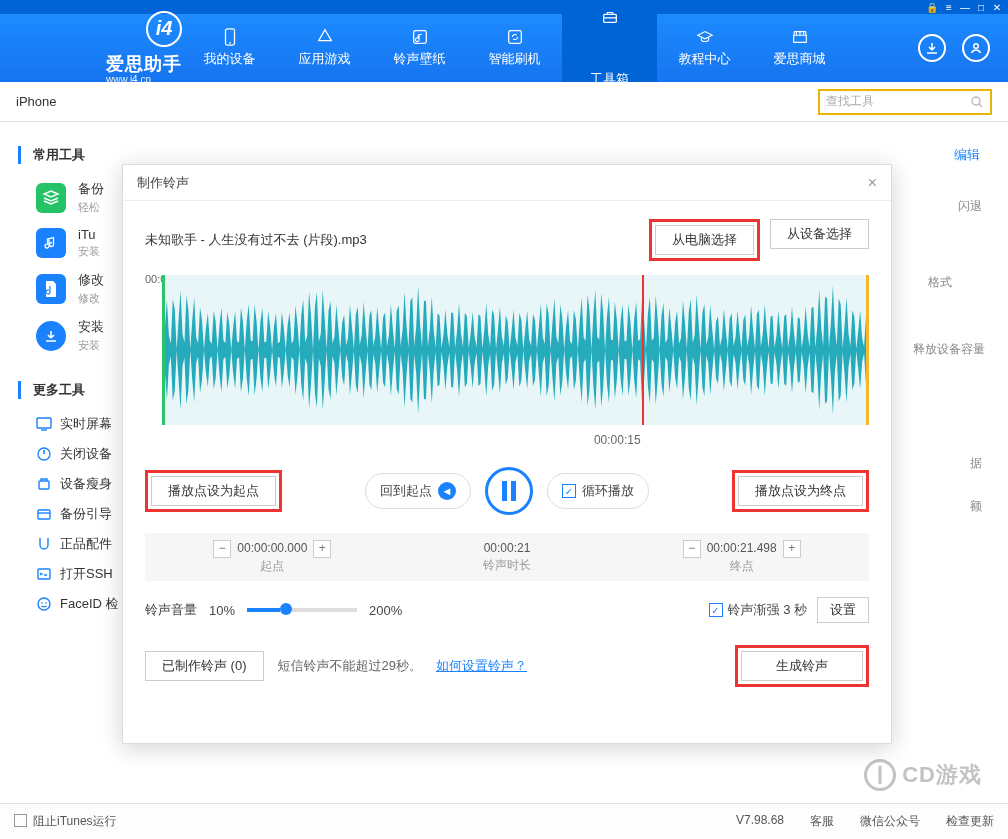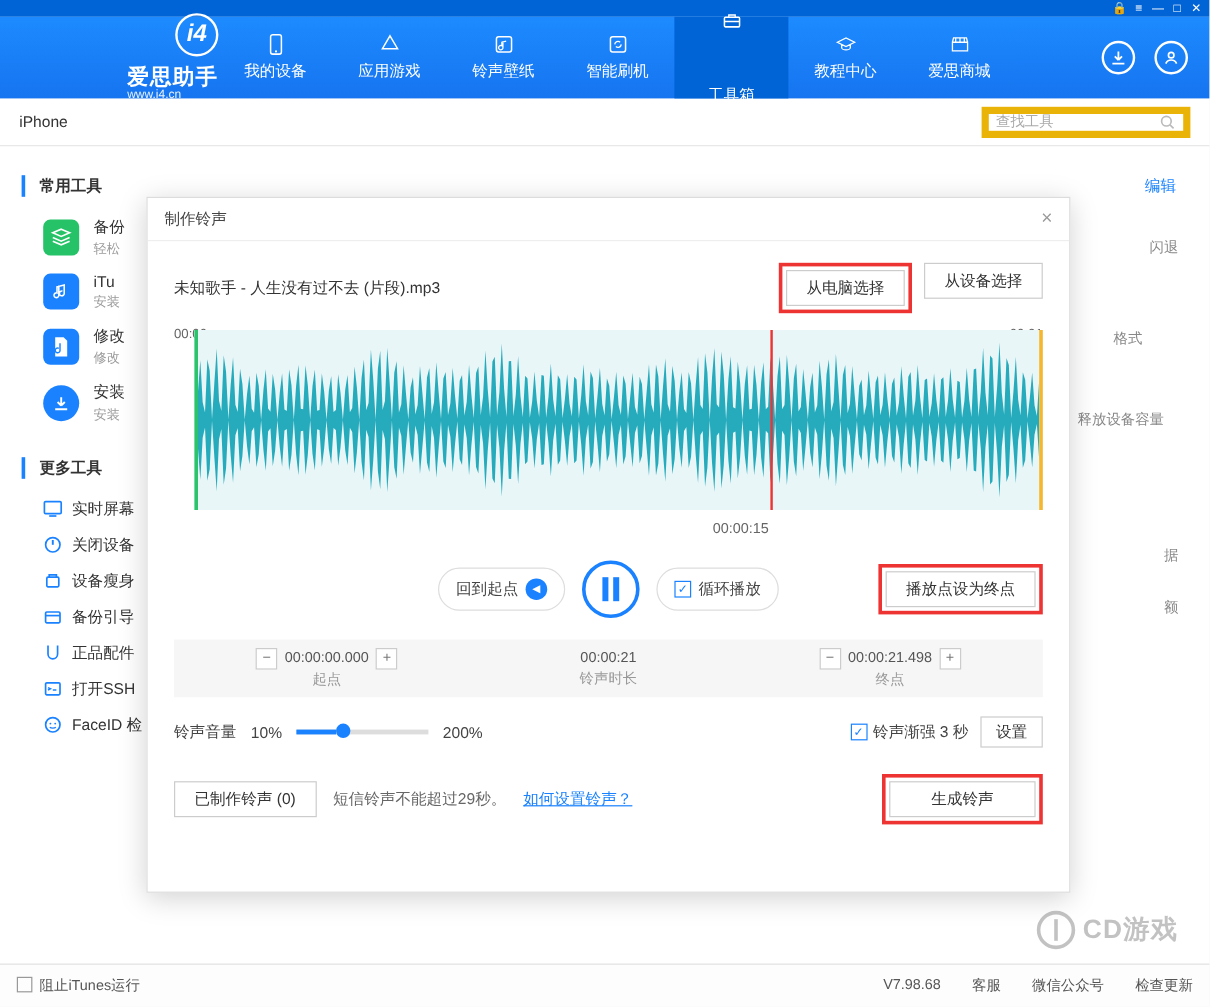--- a/index.html
+++ b/index.html
@@ -20,21 +20,21 @@
 .nav-item { width: 95px; height: 100%; display: flex; flex-direction: column; align-items: center; justify-content: center; font-size: 13px; gap: 4px; cursor: pointer; }
 .nav-item.active { background: #0064d6; gap: 44px; }
 .nav-icon { width: 20px; height: 18px; }
 .header-right { position: absolute; right: 18px; top: 50%; transform: translateY(-50%); display: flex; gap: 16px; }
 .header-circle { width: 28px; height: 28px; border: 2px solid #fff; border-radius: 50%; display: flex; align-items: center; justify-content: center; }
 
 
 .subheader { height: 40px; background: #fff; border-bottom: 1px solid #e3e3e3; display: flex; align-items: center; padding: 0 16px; }
 .subheader .device { font-size: 13px; color: #333; }
 .subheader .spacer { flex: 1; }
-.search-box { width: 174px; height: 26px; border: 6px solid #eab308; display: flex; align-items: center; padding: 0 6px; color: #aaa; font-size: 12px; }
+.search-box { width: 174px; height: 26px; border: 2px solid #eab308; display: flex; align-items: center; padding: 0 6px; color: #aaa; font-size: 12px; }
 .search-box .sicon { margin-left: auto; }
 
 
 .main { position: absolute; top: 122px; left: 0; right: 0; bottom: 36px; background: #fff; display: flex; }
 .sidebar { width: 100%; padding-top: 16px; }
 .section-title { border-left: 3px solid #1a82ff; padding-left: 12px; margin: 8px 0 10px 18px; font-size: 13px; font-weight: bold; color: #333; }
 .section-title.wedit { display: flex; }
 .wedit .editlink { margin-left: auto; margin-right: 28px; color: #1a82ff; font-weight: normal; cursor: pointer; }
 .tool-row { display: flex; align-items: center; padding: 6px 0 6px 36px; gap: 12px; font-size: 13px; }
 .tool-icon { width: 30px; height: 30px; border-radius: 6px; display: flex; align-items: center; justify-content: center; color: #fff; }
@@ -256,21 +256,21 @@
           <div class="tool-text">
               <div class="tname">安装</div>
               <div class="tdesc">安装</div>
             </div>
         </div>
       </div>
       <div style="flex:1"></div>
       <div style="flex:0 0 110px; font-size:12px; color:#888; padding-top:6px; line-height:3.8;">
         <div style="text-align:right;padding-right:26px;margin-top:4px">闪退</div>
         <div style="text-align:center;padding-right:26px;margin-top:30px">格式</div>
-        <div style="text-align:left;padding-right:8px;margin-top:22px">释放设备容量</div>
+        <div style="text-align:center;padding-right:8px;margin-top:22px">释放设备容量</div>
       </div>
     </div>
 
     <div class="section-title">
       <span>更多工具</span>
     </div>
     <div style="display:flex">
       <div style="flex:0 0 160px">
         <div class="more-row">
             <svg class="more-icon" viewBox="0 0 16 16">
@@ -359,20 +359,23 @@
               
             </g>
             <path id="wavepath" fill="#1aa7b8" opacity="0.95" d="M0 75 L0 51.0 L2 25.3 L4 60.3 L6 68.8 L8 24.3 L10 34.0 L12 74.4 L14 43.9 L16 15.5 L18 59.0 L20 67.5 L22 21.0 L24 34.6 L26 74.6 L28 45.5 L30 22.8 L32 62.2 L34 68.4 L36 32.3 L38 45.1 L40 74.8 L42 53.1 L44 38.0 L46 65.7 L48 68.9 L50 35.7 L52 46.5 L54 74.9 L56 50.1 L58 32.8 L60 65.5 L62 68.2 L64 36.5 L66 49.3 L68 75.0 L70 52.3 L72 36.1 L74 66.3 L76 67.5 L78 32.8 L80 46.1 L82 75.0 L84 46.3 L86 29.0 L88 65.6 L90 66.0 L92 29.4 L94 46.0 L96 75.0 L98 46.9 L100 32.9 L102 67.2 L104 66.7 L106 36.1 L108 51.5 L110 75.0 L112 50.7 L114 38.3 L116 68.4 L118 66.6 L120 36.9 L122 52.5 L124 74.9 L126 49.8 L128 37.6 L130 68.5 L132 65.1 L134 30.5 L136 48.0 L138 74.9 L140 40.1 L142 24.5 L144 66.9 L146 60.9 L148 16.3 L150 41.5 L152 74.7 L154 32.0 L156 17.2 L158 66.7 L160 59.1 L162 14.7 L164 43.3 L166 74.6 L168 35.7 L170 26.1 L172 68.8 L174 61.8 L176 29.4 L178 52.7 L180 74.6 L182 47.7 L184 39.4 L186 70.4 L188 62.5 L190 29.9 L192 51.8 L194 74.3 L196 39.6 L198 31.7 L200 70.1 L202 60.3 L204 26.8 L206 52.1 L208 74.1 L210 40.5 L212 35.1 L214 71.0 L216 61.0 L218 31.4 L220 55.0 L222 74.0 L224 42.2 L226 37.4 L228 71.4 L230 60.1 L232 28.9 L234 53.9 L236 73.6 L238 35.8 L240 30.4 L242 71.1 L244 55.5 L246 17.1 L248 49.6 L250 72.9 L252 26.2 L254 22.2 L256 71.0 L258 51.7 L260 11.1 L262 49.0 L264 72.4 L266 26.0 L268 25.8 L270 71.8 L272 53.9 L274 21.7 L276 55.0 L278 72.7 L280 38.2 L282 40.4 L284 73.1 L286 59.9 L288 34.6 L290 59.0 L292 72.5 L294 37.6 L296 38.1 L298 73.1 L300 55.6 L302 28.0 L304 58.2 L306 72.1 L308 37.7 L310 41.2 L312 73.6 L314 57.8 L316 36.7 L318 61.4 L320 72.0 L322 38.9 L324 41.3 L326 73.7 L328 54.5 L330 28.5 L332 59.5 L334 71.2 L336 34.5 L338 39.9 L340 73.9 L342 54.3 L344 31.5 L346 61.7 L348 71.3 L350 40.2 L352 46.5 L354 74.3 L356 56.0 L358 34.7 L360 62.7 L362 70.8 L364 37.9 L366 44.7 L368 74.4 L370 54.8 L372 35.7 L374 64.1 L376 70.7 L378 38.9 L380 45.1 L382 74.5 L384 51.7 L386 28.5 L388 61.9 L390 68.9 L392 28.7 L394 38.8 L396 74.6 L398 47.1 L400 23.5 L402 61.9 L404 68.2 L406 29.7 L408 42.5 L410 74.8 L412 51.3 L414 35.2 L416 65.9 L418 69.1 L420 34.9 L422 44.3 L424 74.9 L426 45.9 L428 22.5 L430 62.4 L432 65.9 L434 19.3 L436 35.5 L438 74.9 L440 38.9 L442 15.0 L444 61.9 L446 64.6 L448 17.9 L450 37.3 L452 75.0 L454 41.0 L456 21.8 L458 64.3 L460 65.4 L462 26.2 L464 44.0 L466 75.0 L468 45.2 L470 29.3 L472 66.2 L474 65.7 L476 29.0 L478 45.9 L480 75.0 L482 43.5 L484 26.9 L486 66.1 L488 63.9 L490 22.9 L492 42.9 L494 74.9 L496 38.5 L498 21.9 L500 66.0 L502 62.4 L504 20.6 L506 43.7 L508 74.9 L510 40.3 L512 28.2 L514 67.9 L516 64.1 L518 32.6 L520 52.6 L522 74.8 L524 47.5 L526 35.4 L528 68.8 L530 62.9 L532 25.6 L534 47.1 L536 74.6 L538 36.8 L540 24.3 L542 68.0 L544 60.0 L546 19.8 L548 46.5 L550 74.5 L552 37.6 L554 29.1 L556 69.4 L558 61.7 L560 30.1 L562 53.4 L564 74.4 L566 46.4 L568 41.3 L570 71.0 L572 63.0 L574 33.7 L576 54.6 L578 74.2 L580 43.5 L582 37.9 L584 71.1 L586 62.2 L588 35.2 L590 57.0 L592 74.1 L594 45.1 L596 39.5 L598 71.5 L600 60.7 L602 30.3 L604 54.5 L606 73.7 L608 39.0 L610 34.9 L612 71.5 L614 59.0 L616 29.2 L618 55.6 L620 73.5 L622 41.7 L624 40.4 L626 72.4 L628 61.3 L630 36.0 L632 58.3 L634 73.4 L636 41.3 L638 39.3 L640 72.5 L642 58.6 L644 31.6 L646 58.0 L648 73.1 L650 42.3 L652 43.4 L654 73.1 L656 58.9 L658 31.5 L660 57.5 L662 72.4 L664 33.0 L666 32.0 L668 72.6 L670 51.2 L672 14.7 L674 52.3 L676 71.1 L678 21.2 L680 23.7 L682 72.7 L684 47.3 L686 10.4 L688 52.7 L690 70.6 L692 23.4 L694 29.2 L696 73.3 L698 50.7 L700 22.3 L702 58.1 L704 71.2 L706 35.3 L708 41.4 L710 74.0 L712 56.2 L714 35.5 L716 62.7 L718 71.7 L720 41.6 L720 108.4 L718 78.3 L716 87.3 L714 114.5 L712 93.8 L710 76.0 L708 108.6 L706 114.7 L704 78.8 L702 91.9 L700 127.7 L698 99.3 L696 76.7 L694 120.8 L692 126.6 L690 79.4 L688 97.3 L686 139.6 L684 102.7 L682 77.3 L680 126.3 L678 128.8 L676 78.9 L674 97.7 L672 135.3 L670 98.8 L668 77.4 L666 118.0 L664 117.0 L662 77.6 L660 92.5 L658 118.5 L656 91.1 L654 76.9 L652 106.6 L650 107.7 L648 76.9 L646 92.0 L644 118.4 L642 91.4 L640 77.5 L638 110.7 L636 108.7 L634 76.6 L632 91.7 L630 114.0 L628 88.7 L626 77.6 L624 109.6 L622 108.3 L620 76.5 L618 94.4 L616 120.8 L614 91.0 L612 78.5 L610 115.1 L608 111.0 L606 76.3 L604 95.5 L602 119.7 L600 89.3 L598 78.5 L596 110.5 L594 104.9 L592 75.9 L590 93.0 L588 114.8 L586 87.8 L584 78.9 L582 112.1 L580 106.5 L578 75.8 L576 95.4 L574 116.3 L572 87.0 L570 79.0 L568 108.7 L566 103.6 L564 75.6 L562 96.6 L560 119.9 L558 88.3 L556 80.6 L554 120.9 L552 112.4 L550 75.5 L548 103.5 L546 130.2 L544 90.0 L542 82.0 L540 125.7 L538 113.2 L536 75.4 L534 102.9 L532 124.4 L530 87.1 L528 81.2 L526 114.6 L524 102.5 L522 75.2 L520 97.4 L518 117.4 L516 85.9 L514 82.1 L512 121.8 L510 109.7 L508 75.1 L506 106.3 L504 129.4 L502 87.6 L500 84.0 L498 128.1 L496 111.5 L494 75.1 L492 107.1 L490 127.1 L488 86.1 L486 83.9 L484 123.1 L482 106.5 L480 75.0 L478 104.1 L476 121.0 L474 84.3 L472 83.8 L470 120.7 L468 104.8 L466 75.0 L464 106.0 L462 123.8 L460 84.6 L458 85.7 L456 128.2 L454 109.0 L452 75.0 L450 112.7 L448 132.1 L446 85.4 L444 88.1 L442 135.0 L440 111.1 L438 75.1 L436 114.5 L434 130.7 L432 84.1 L430 87.6 L428 127.5 L426 104.1 L424 75.1 L422 105.7 L420 115.1 L418 80.9 L416 84.1 L414 114.8 L412 98.7 L410 75.2 L408 107.5 L406 120.3 L404 81.8 L402 88.1 L400 126.5 L398 102.9 L396 75.4 L394 111.2 L392 121.3 L390 81.1 L388 88.1 L386 121.5 L384 98.3 L382 75.5 L380 104.9 L378 111.1 L376 79.3 L374 85.9 L372 114.3 L370 95.2 L368 75.6 L366 105.3 L364 112.1 L362 79.2 L360 87.3 L358 115.3 L356 94.0 L354 75.7 L352 103.5 L350 109.8 L348 78.7 L346 88.3 L344 118.5 L342 95.7 L340 76.1 L338 110.1 L336 115.5 L334 78.8 L332 90.5 L330 121.5 L328 95.5 L326 76.3 L324 108.7 L322 111.1 L320 78.0 L318 88.6 L316 113.3 L314 92.2 L312 76.4 L310 108.8 L308 112.3 L306 77.9 L304 91.8 L302 122.0 L300 94.4 L298 76.9 L296 111.9 L294 112.4 L292 77.5 L290 91.0 L288 115.4 L286 90.1 L284 76.9 L282 109.6 L280 111.8 L278 77.3 L276 95.0 L274 128.3 L272 96.1 L270 78.2 L268 124.2 L266 124.0 L264 77.6 L262 101.0 L260 138.9 L258 98.3 L256 79.0 L254 127.8 L252 123.8 L250 77.1 L248 100.4 L246 132.9 L244 94.5 L242 78.9 L240 119.6 L238 114.2 L236 76.4 L234 96.1 L232 121.1 L230 89.9 L228 78.6 L226 112.6 L224 107.8 L222 76.0 L220 95.0 L218 118.6 L216 89.0 L214 79.0 L212 114.9 L210 109.5 L208 75.9 L206 97.9 L204 123.2 L202 89.7 L200 79.9 L198 118.3 L196 110.4 L194 75.7 L192 98.2 L190 120.1 L188 87.5 L186 79.6 L184 110.6 L182 102.3 L180 75.4 L178 97.3 L176 120.6 L174 88.2 L172 81.2 L170 123.9 L168 114.3 L166 75.4 L164 106.7 L162 135.3 L160 90.9 L158 83.3 L156 132.8 L154 118.0 L152 75.3 L150 108.5 L148 133.7 L146 89.1 L144 83.1 L142 125.5 L140 109.9 L138 75.1 L136 102.0 L134 119.5 L132 84.9 L130 81.5 L128 112.4 L126 100.2 L124 75.1 L122 97.5 L120 113.1 L118 83.4 L116 81.6 L114 111.7 L112 99.3 L110 75.0 L108 98.5 L106 113.9 L104 83.3 L102 82.8 L100 117.1 L98 103.1 L96 75.0 L94 104.0 L92 120.6 L90 84.0 L88 84.4 L86 121.0 L84 103.7 L82 75.0 L80 103.9 L78 117.2 L76 82.5 L74 83.7 L72 113.9 L70 97.7 L68 75.0 L66 100.7 L64 113.5 L62 81.8 L60 84.5 L58 117.2 L56 99.9 L54 75.1 L52 103.5 L50 114.3 L48 81.1 L46 84.3 L44 112.0 L42 96.9 L40 75.2 L38 104.9 L36 117.7 L34 81.6 L32 87.8 L30 127.2 L28 104.5 L26 75.4 L24 115.4 L22 129.0 L20 82.5 L18 91.0 L16 134.5 L14 106.1 L12 75.6 L10 116.0 L8 125.7 L6 81.2 L4 89.7 L2 124.7 L0 99.0 Z"></path>
           </svg>
           <div class="playhead"></div>
         </div>
         <div class="play-time">00:00:15</div>
       </div>
 
       <div class="ctrl-row">
+        <span class="btn-side left red-box">
+          <span class="btn">播放点设为起点</span>
+        </span>
 
         <div class="pill">
           <div class="pbtn">
             <span>回到起点</span>
             <span class="arr">◄</span>
           </div>
         </div>
         <div class="playbtn">
           <div class="bar"></div>
             <div class="bar"></div>

